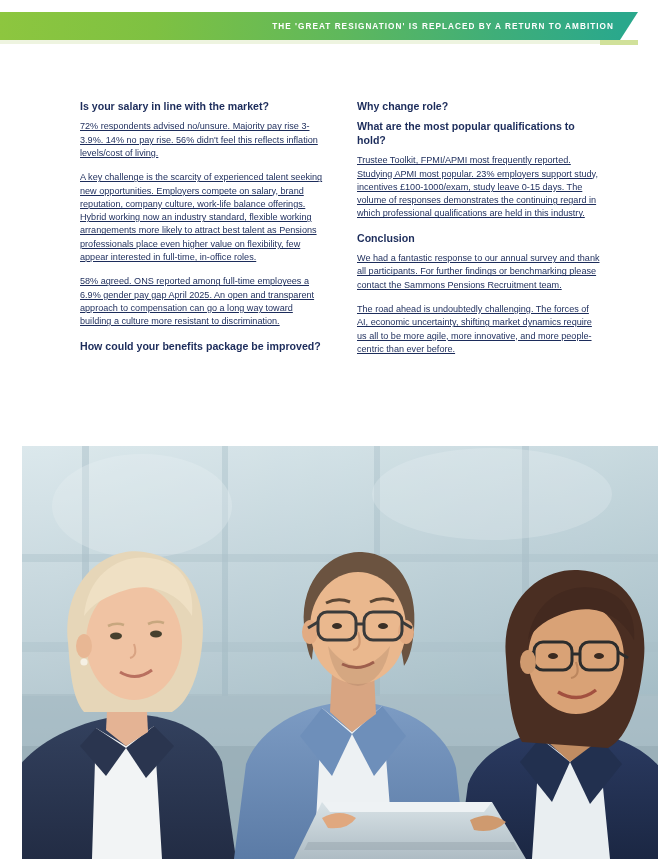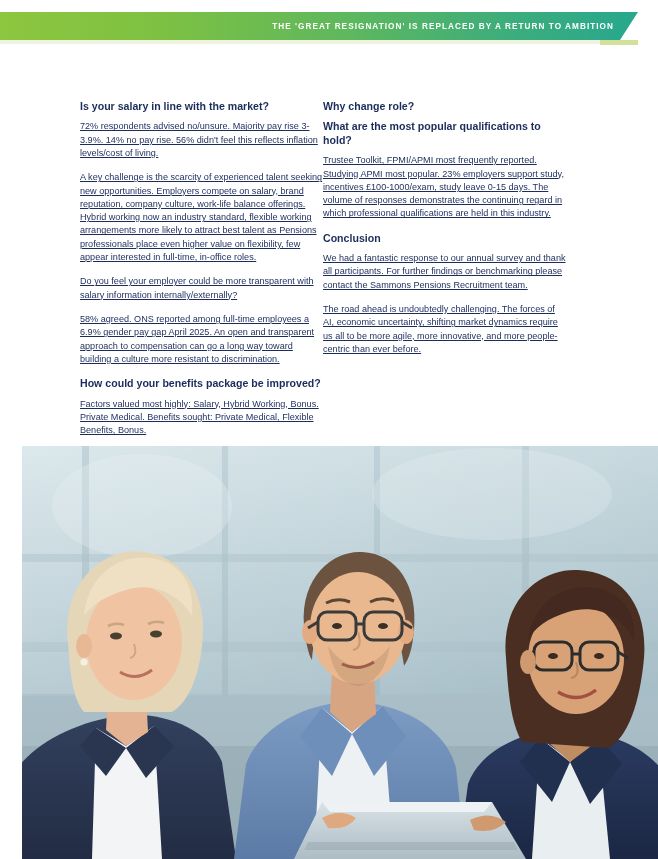--- a/index.html
+++ b/index.html
@@ -71,20 +71,21 @@
     background: #eef4e0;
   }
 
   
   .columns {
     position: absolute;
     top: 100px;
     left: 80px;
     width: 520px;
     display: flex;
+    gap: 34px;
   }
   .col {
     width: 243px;
   }
   h3 {
     margin: 0 0 7px 0;
     font-size: 10.6px;
     line-height: 13.4px;
     color: #1c2c5b;
     font-weight: bold;
@@ -128,24 +129,22 @@
   </div>
   <div class="banner-notch"></div>
 </div>
 
 <div class="columns">
 
   <div class="col">
     <h3>Is your salary in line with the market?</h3>
     <p>72% respondents advised no/unsure. Majority pay rise 3-3.9%. 14% no pay rise. 56% didn't feel this reflects inflation levels/cost of living.</p>
     <p>A key challenge is the scarcity of experienced talent seeking new opportunities. Employers compete on salary, brand reputation, company culture, work-life balance offerings. Hybrid working now an industry standard, flexible working arrangements more likely to attract best talent as Pensions professionals place even higher value on flexibility, few appear interested in full-time, in-office roles.</p>
-    <p>Do you feel your employer could be more transparent with salary information internally/externally?</p>
     <p>58% agreed. ONS reported among full-time employees a 6.9% gender pay gap April 2025. An open and transparent approach to compensation can go a long way toward building a culture more resistant to discrimination.</p>
     <h3 class="spaced">How could your benefits package be improved?</h3>
-    <p>Factors valued most highly: Salary, Hybrid Working, Bonus. Private Medical. Benefits sought: Private Medical, Flexible Benefits, Bonus.</p>
   </div>
 
   <div class="col">
     <h3>Why change role?</h3>
     <h3 class="spaced">What are the most popular qualifications to hold?</h3>
     <p>Trustee Toolkit, FPMI/APMI most frequently reported. Studying APMI most popular. 23% employers support study, incentives £100-1000/exam, study leave 0-15 days. The volume of responses demonstrates the continuing regard in which professional qualifications are held in this industry.</p>
     <h3 class="spaced">Conclusion</h3>
     <p>We had a fantastic response to our annual survey and thank all participants. For further findings or benchmarking please contact the Sammons Pensions Recruitment team.</p>
     <p>The road ahead is undoubtedly challenging. The forces of AI, economic uncertainty, shifting market dynamics require us all to be more agile, more innovative, and more people-centric than ever before.</p>
   </div>

